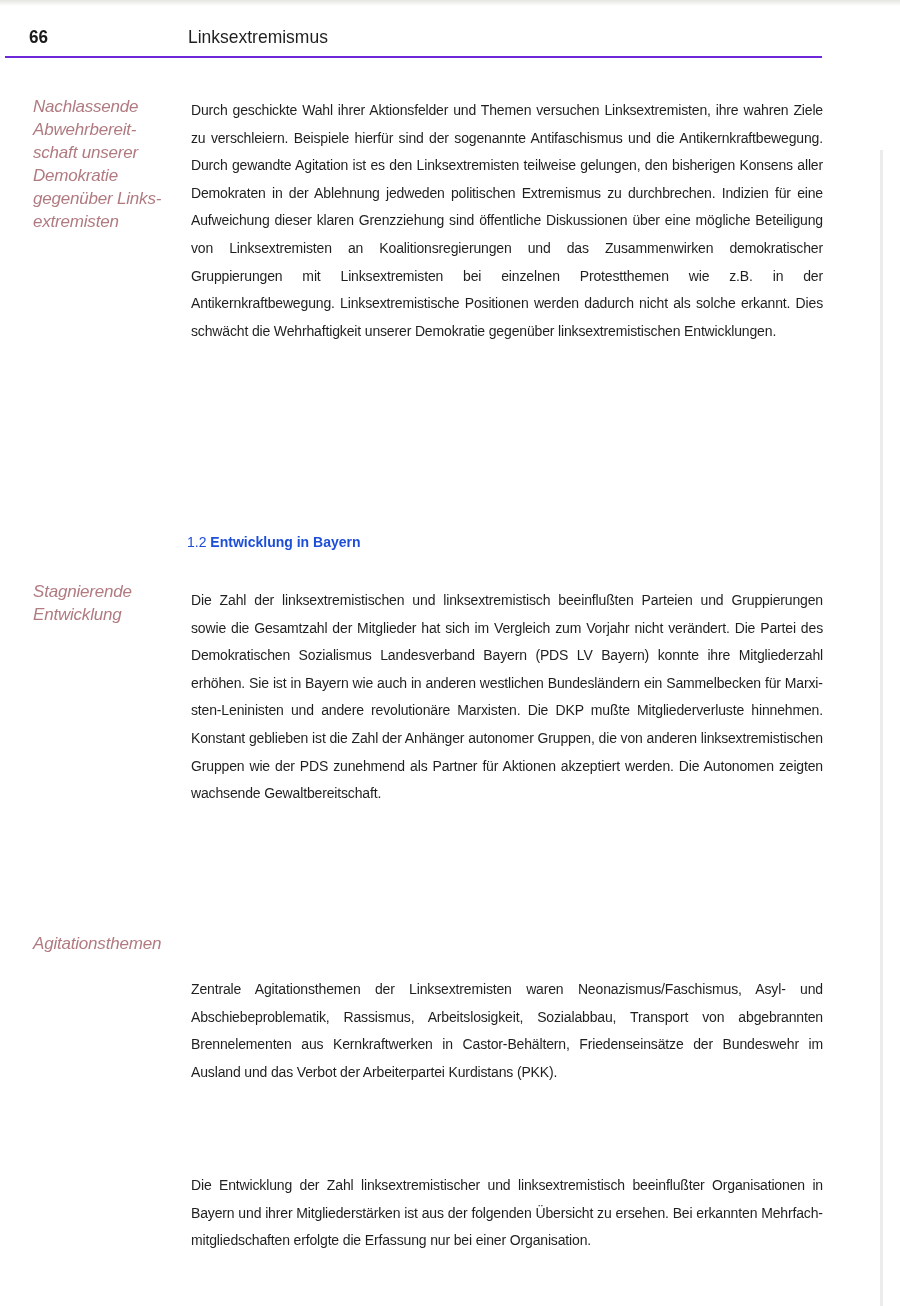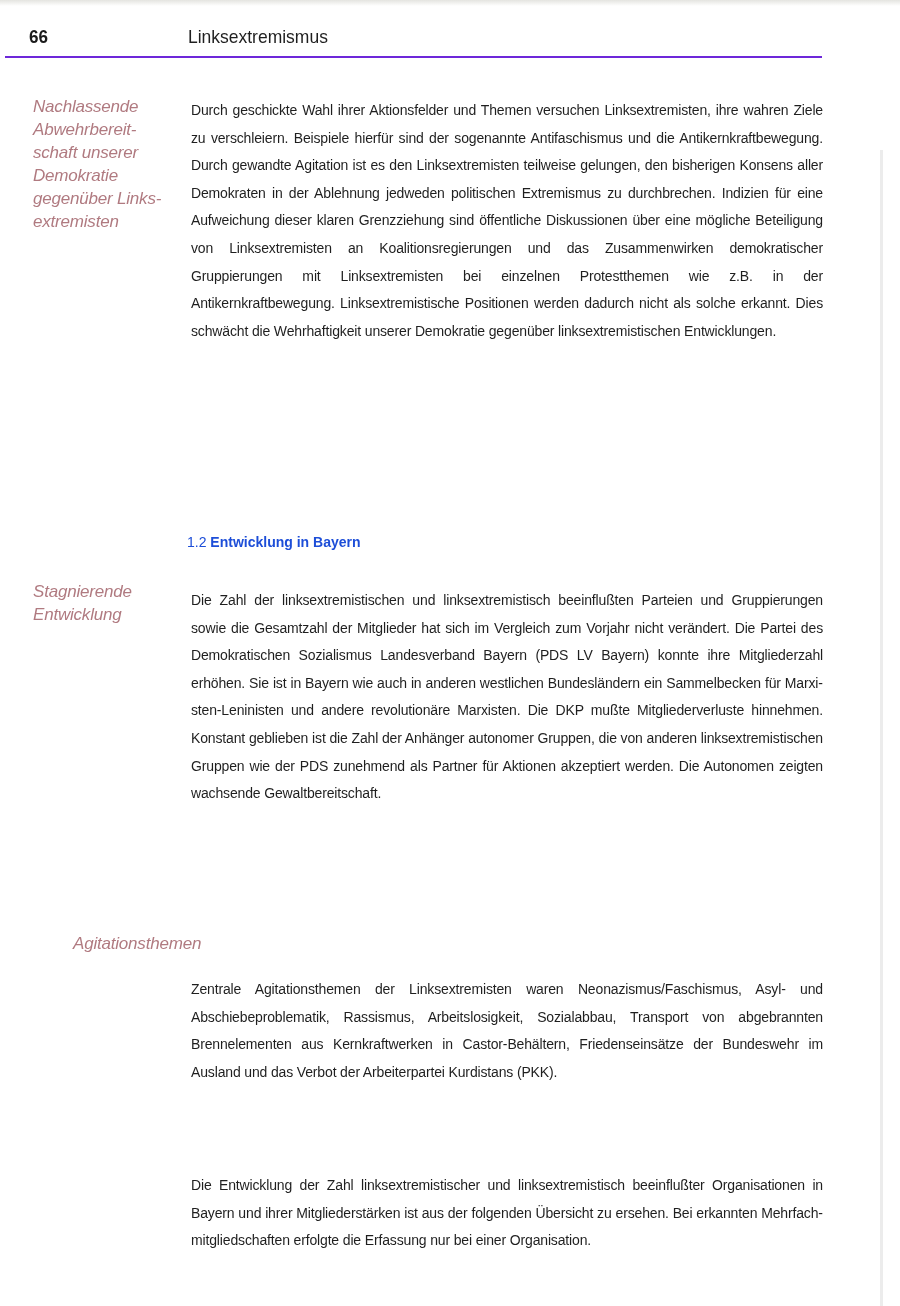--- a/index.html
+++ b/index.html
@@ -60,17 +60,17 @@
 
 <h2 class="section-heading">
   <span class="num">1.2</span>
   <span class="ttl">Entwicklung in Bayern</span>
 </h2>
 
 <div class="margin-note" style="top:558px;margin-top:22px;">Stagnierende Entwicklung</div>
 
 <p class="para" style="top:583px;">Die Zahl der linksextremistischen und linksextremistisch beeinflußten Parteien und Gruppierungen sowie die Gesamtzahl der Mitglieder hat sich im Vergleich zum Vorjahr nicht verändert. Die Partei des De­mokratischen Sozialismus Landesverband Bayern (PDS LV Bayern) konnte ihre Mitgliederzahl erhöhen. Sie ist in Bayern wie auch in an­deren westlichen Bundesländern ein Sammelbecken für Marxi­sten-Leninisten und andere revolutionäre Marxisten. Die DKP mußte Mitgliederverluste hinnehmen. Konstant geblieben ist die Zahl der Anhänger autonomer Gruppen, die von anderen linksextremisti­schen Gruppen wie der PDS zunehmend als Partner für Aktionen ak­zeptiert werden. Die Autonomen zeigten wachsende Gewaltbereit­schaft.</p>
 
-<div class="margin-note" style="top:932px;margin-left:40px;">Agitationsthemen</div>
+<div class="margin-note" style="top:932px;">Agitationsthemen</div>
 
 <p class="para" style="top:972px;">Zentrale Agitationsthemen der Linksextremisten waren Neonazis­mus/Faschismus, Asyl- und Abschiebeproblematik, Rassismus, Ar­beitslosigkeit, Sozialabbau, Transport von abgebrannten Brennele­menten aus Kernkraftwerken in Castor-Behältern, Friedenseinsätze der Bundeswehr im Ausland und das Verbot der Arbeiterpartei Kur­distans (PKK).</p>
 
 <p class="para" style="top:1168px;">Die Entwicklung der Zahl linksextremistischer und linksextremistisch beeinflußter Organisationen in Bayern und ihrer Mitgliederstärken ist aus der folgenden Übersicht zu ersehen. Bei erkannten Mehrfach­mitgliedschaften erfolgte die Erfassung nur bei einer Organisation.</p>
 
 </body></html>

